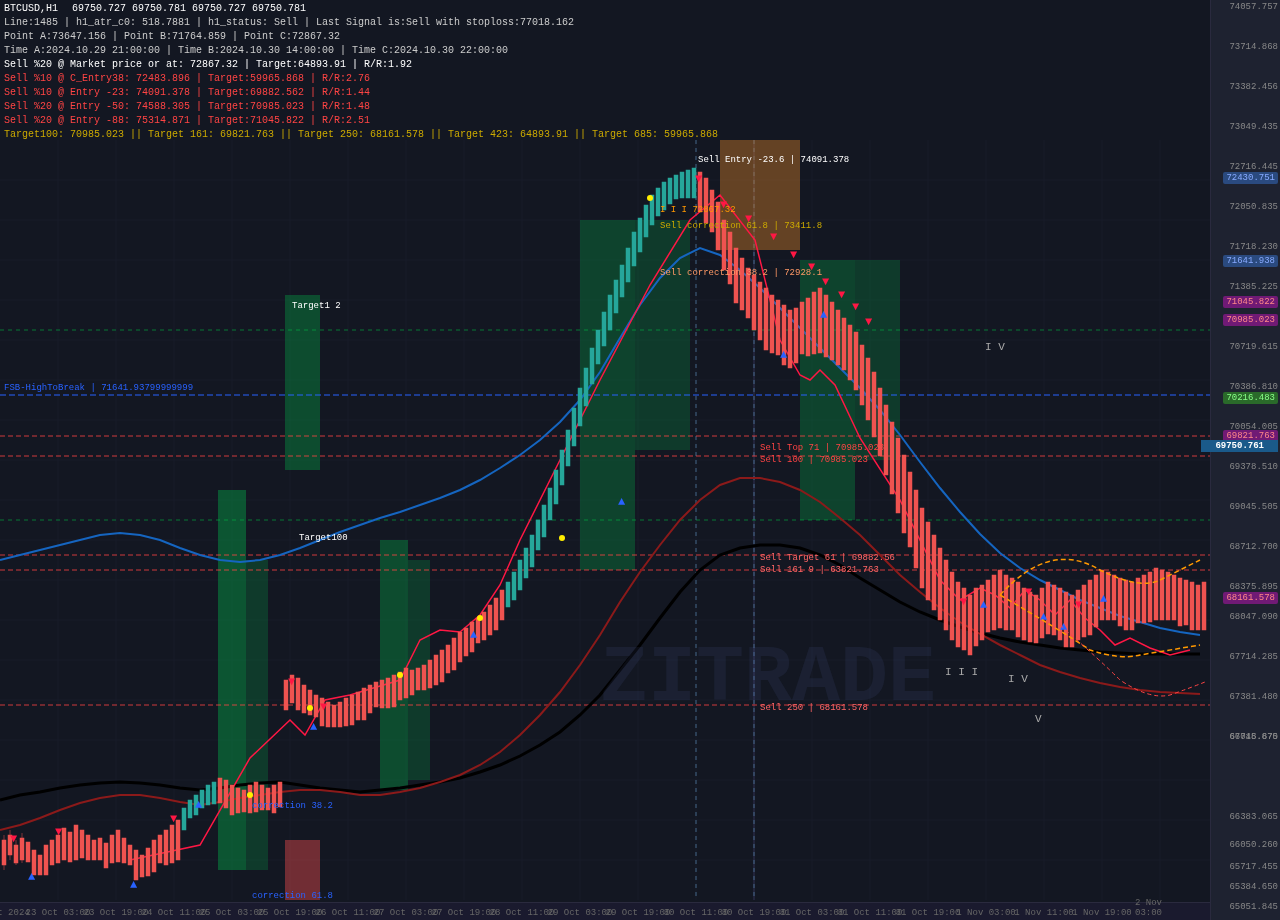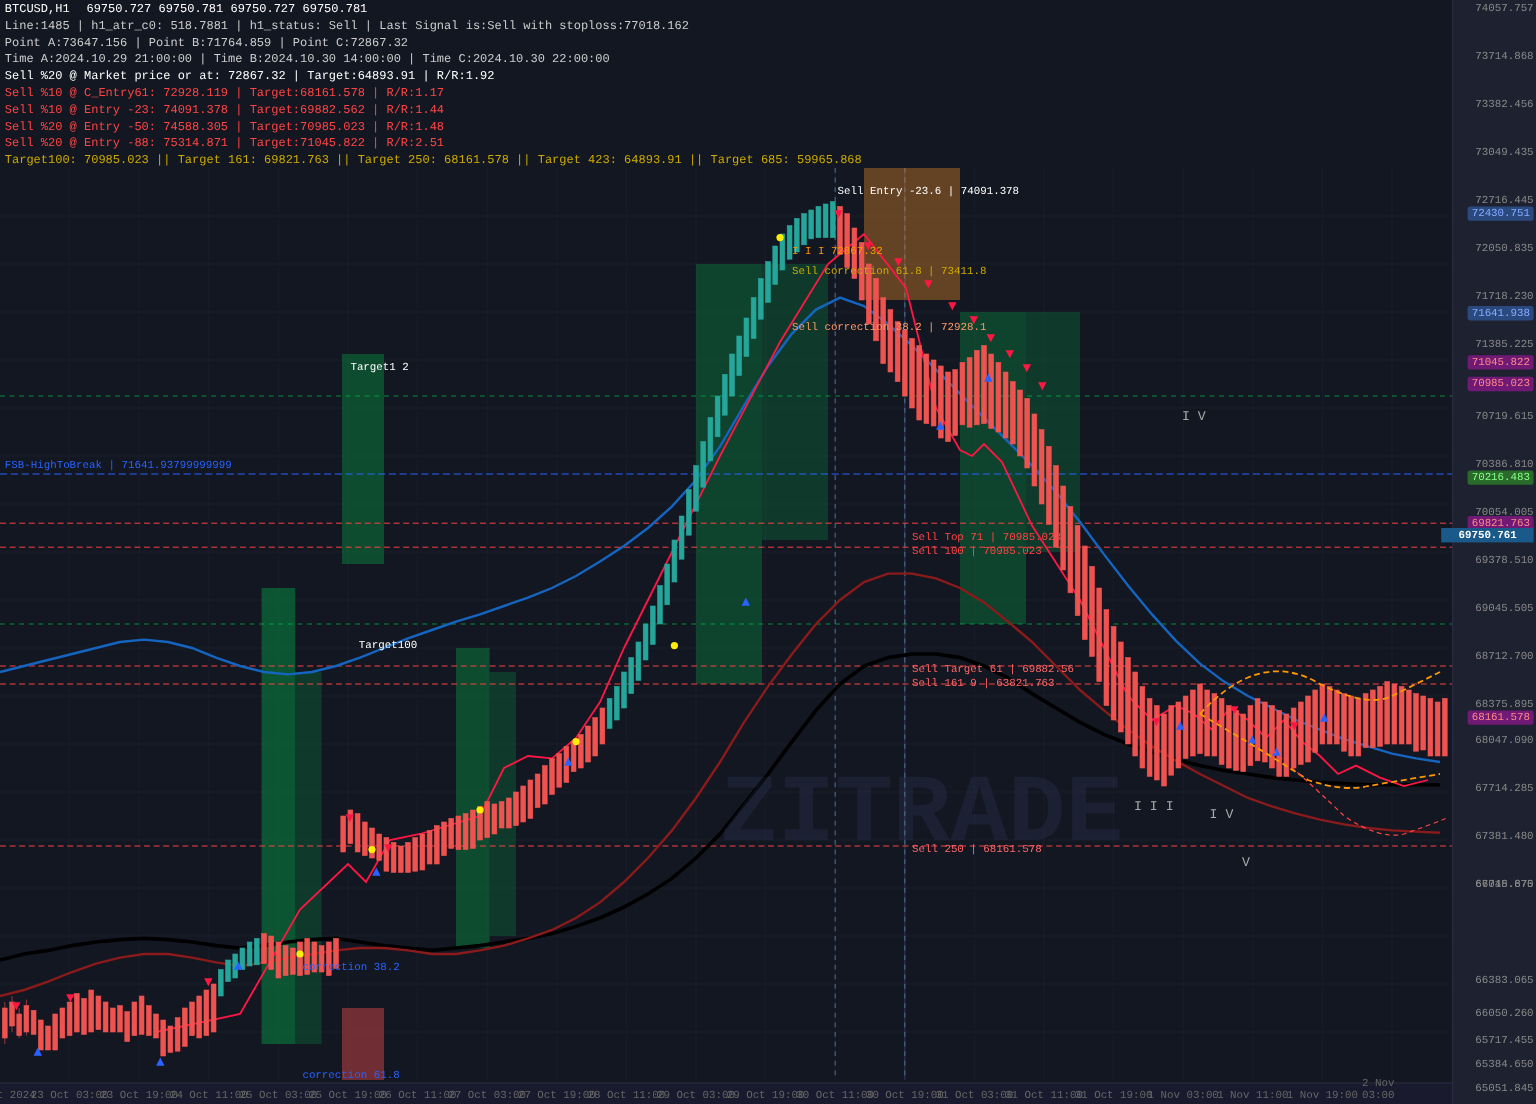--- a/index.html
+++ b/index.html
@@ -110,21 +110,21 @@
 
   <div id="info-panel">
     <div class="line1">
       <span>BTCUSD,H1</span>
       <span style="margin-left:8px;">69750.727 69750.781 69750.727 69750.781</span>
     </div>
     <div>Line:1485 | h1_atr_c0: 518.7881 | h1_status: Sell | Last Signal is:Sell with stoploss:77018.162</div>
     <div>Point A:73647.156 | Point B:71764.859 | Point C:72867.32</div>
     <div>Time A:2024.10.29 21:00:00 | Time B:2024.10.30 14:00:00 | Time C:2024.10.30 22:00:00</div>
     <div class="sell-line">Sell %20 @ Market price or at: 72867.32 | Target:64893.91 | R/R:1.92</div>
-    <div class="red-text">Sell %10 @ C_Entry61: 72928.119 | Target:68161.578 | R/R:1.17</div>
+    <div class="red-text">Sell %10 @ C_Entry38: 72483.896 | Target:59965.868 | R/R:2.76</div>
     <div class="red-text">Sell %10 @ Entry -23: 74091.378 | Target:69882.562 | R/R:1.44</div>
     <div class="red-text">Sell %20 @ Entry -50: 74588.305 | Target:70985.023 | R/R:1.48</div>
     <div class="red-text">Sell %20 @ Entry -88: 75314.871 | Target:71045.822 | R/R:2.51</div>
     <div style="color:#ccaa00;">Target100: 70985.023 || Target 161: 69821.763 || Target 250: 68161.578 || Target 423: 64893.91 || Target 685: 59965.868</div>
   </div>
 
   <svg id="main-chart" viewBox="0 0 1210 760" preserveAspectRatio="none" xmlns="http://www.w3.org/2000/svg">
 
     <rect width="1210" height="760" fill="#131722"></rect>
 

